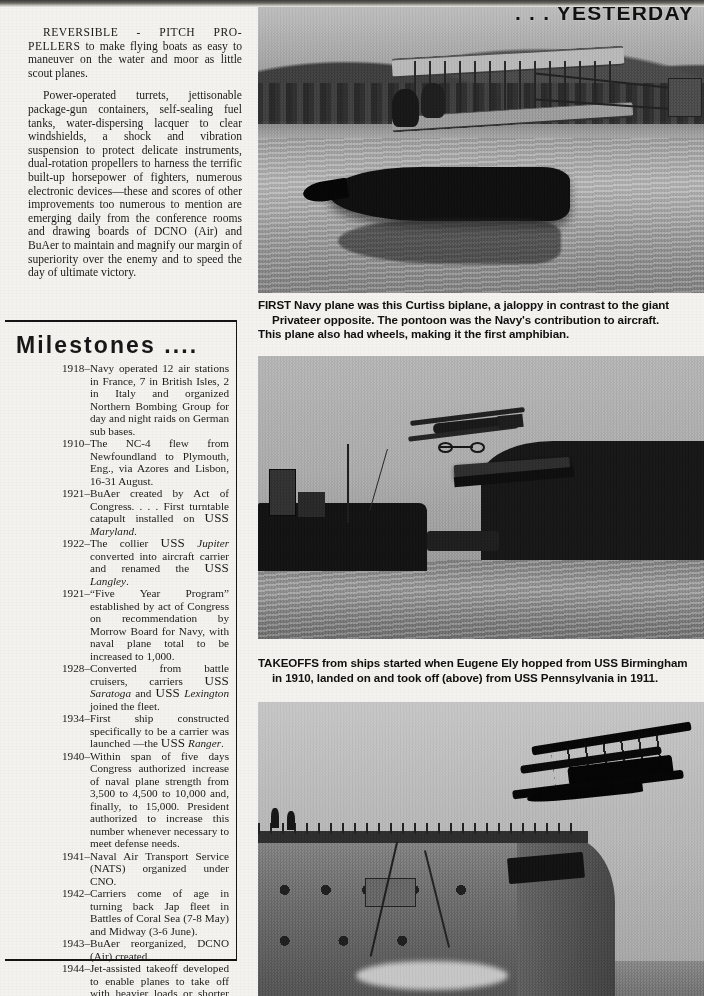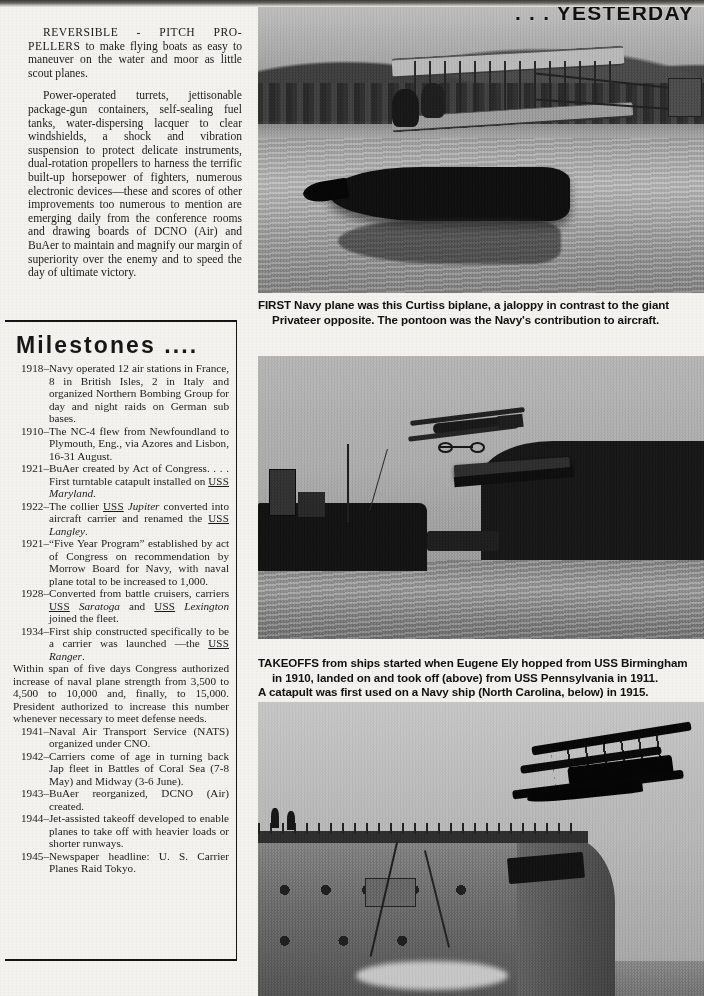--- a/index.html
+++ b/index.html
@@ -64,28 +64,29 @@
   }
   .ms-item{
     display:flex;
     margin-bottom:0px;
     text-align:justify;
   }
   .ms-year{
     flex:0 0 auto;
     white-space:nowrap;
     padding-left:8px;
+    margin-left:41px;
   }
   .ms-body{
     flex:1 1 auto;
     text-align:justify;
     -webkit-hyphens:auto;hyphens:auto;
   }
   .ms-body i{font-style:italic;}
-  .sc{font-size:11px;letter-spacing:.2px;text-decoration:underline;}
+  .sc{font-size:13px;letter-spacing:.2px;}
 
   
   .right-col{position:absolute;left:252px;top:0;width:452px;height:996px;}
 
   .photo{
     position:absolute;
     overflow:hidden;
     background:#8d8a85;
     filter:grayscale(1) contrast(1.1);
   }
@@ -280,21 +281,21 @@
     <div class="body-text">
       <p><span class="lead">REVERSIBLE - PITCH PRO-PELLERS</span><span> to make flying boats as easy to maneuver on the water and moor as little scout planes.</span></p>
       <p>Power-operated turrets, jettisonable package-gun containers, self-sealing fuel tanks, water-dispersing lacquer to clear windshields, a shock and vibration suspension to protect delicate instruments, dual-rotation propellers to harness the terrific built-up horsepower of fighters, numerous electronic devices—these and scores of other improvements too numerous to mention are emerging daily from the conference rooms and drawing boards of DCNO (Air) and BuAer to maintain and magnify our margin of superiority over the enemy and to speed the day of ultimate victory.</p>
     </div>
 
     <div class="milestones">
       <div class="ms-title">Milestones ....</div>
       <div class="ms-list" id="ms-list">
           <div class="ms-item">
             <span class="ms-year">1918–</span>
-            <span class="ms-body">Navy operated 12 air stations in France, 8 in British Isles, 2 in Italy and organized Northern Bombing Group for day and night raids on German sub bases.</span>
+            <span class="ms-body">Navy operated 12 air stations in France, 7 in British Isles, 2 in Italy and organized Northern Bombing Group for day and night raids on German sub bases.</span>
           </div>
           <div class="ms-item">
             <span class="ms-year">1910–</span>
             <span class="ms-body">The NC-4 flew from Newfoundland to Plymouth, Eng., via Azores and Lisbon, 16-31 August.</span>
           </div>
           <div class="ms-item">
             <span class="ms-year">1921–</span>
             <span class="ms-body">BuAer created by Act of Congress. . . . First turntable catapult installed on <span class="sc">USS</span> <i>Maryland</i>.</span>
           </div>
           <div class="ms-item">
@@ -307,20 +308,21 @@
           </div>
           <div class="ms-item">
             <span class="ms-year">1928–</span>
             <span class="ms-body">Converted from battle cruisers, carriers <span class="sc">USS</span> <i>Saratoga</i> and <span class="sc">USS</span> <i>Lexington</i> joined the fleet.</span>
           </div>
           <div class="ms-item">
             <span class="ms-year">1934–</span>
             <span class="ms-body">First ship constructed specifically to be a carrier was launched —the <span class="sc">USS</span> <i>Ranger</i>.</span>
           </div>
           <div class="ms-item">
+            <span class="ms-year">1940–</span>
             <span class="ms-body">Within span of five days Congress authorized increase of naval plane strength from 3,500 to 4,500 to 10,000 and, finally, to 15,000. President authorized to increase this number whenever necessary to meet defense needs.</span>
           </div>
           <div class="ms-item">
             <span class="ms-year">1941–</span>
             <span class="ms-body">Naval Air Transport Service (NATS) organized under CNO.</span>
           </div>
           <div class="ms-item">
             <span class="ms-year">1942–</span>
             <span class="ms-body">Carriers come of age in turning back Jap fleet in Battles of Coral Sea (7-8 May) and Midway (3-6 June).</span>
           </div>
@@ -362,20 +364,21 @@
       <div class="p1-pilot2"></div>
       <div class="p1-hull"></div>
       <div class="p1-floattip"></div>
       <div class="p1-hullrefl"></div>
       <div class="grain"></div>
     </div>
 
     <div class="caption" id="cap1">
       <span>FIRST Navy plane was this Curtiss biplane, a jaloppy in contrast to the giant</span>
       <span class="ind">Privateer opposite.   The pontoon was the Navy's contribution to aircraft.</span>
+      <span>This plane also had wheels, making it the first amphibian.</span>
     </div>
 
     <div class="photo" id="photo2">
       <div class="p2-sky"></div>
       <div class="p2-carrier"></div>
       <div class="p2-deck"></div>
       <div class="p2-deckedge"></div>
       <div class="p2-water"></div>
       <div class="p2-waterrip"></div>
       <div class="p2-ship"></div>
@@ -392,21 +395,20 @@
         <div class="p2-gear"></div>
         <div class="p2-wheel1"></div>
         <div class="p2-wheel2"></div>
       </div>
       <div class="grain"></div>
     </div>
 
     <div class="caption" id="cap2">
       <span>TAKEOFFS from ships started when Eugene Ely hopped from USS Birmingham</span>
       <span class="ind">in 1910, landed on and took off (above) from USS Pennsylvania in 1911.</span>
-      <span>A catapult was first used on a Navy ship (North Carolina, below) in 1915.</span>
     </div>
 
     <div class="photo" id="photo3">
       <div class="p3-sky"></div>
       <div class="p3-sea"></div>
       <div class="p3-hull"></div>
       <div class="p3-hullcurve"></div>
       <div class="p3-deck"></div>
       <div class="p3-rail"></div>
       <div class="p3-crew1"></div>

